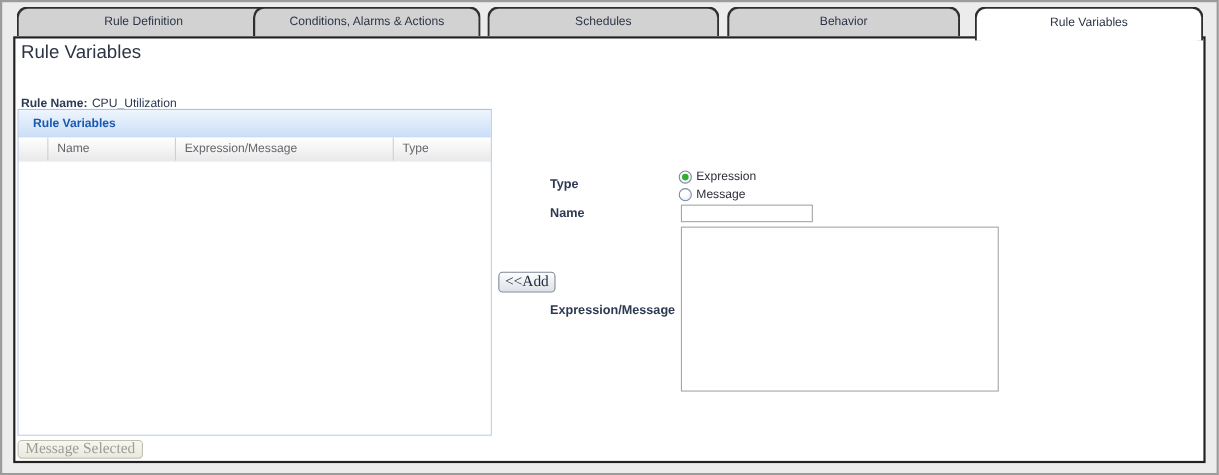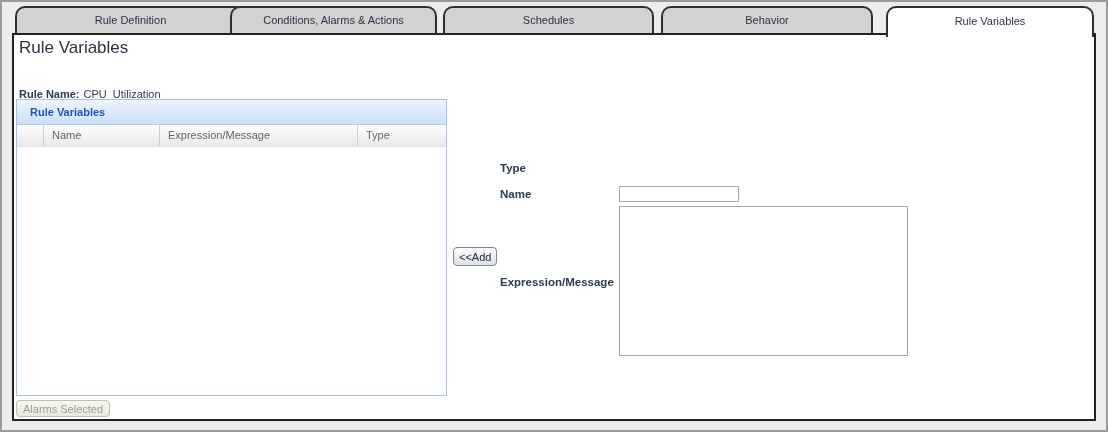--- a/index.html
+++ b/index.html
@@ -61,21 +61,21 @@
   }
   .th{box-sizing:border-box;border-right:1px solid #cfcfcf;
       padding:4px 0 0 8px;overflow:hidden;white-space:nowrap;}
   .th.sel{width:27px;flex:0 0 27px;padding:0;}
   .th.c-name{width:116px;flex:0 0 116px;}
   .th.c-expr{width:198px;flex:0 0 198px;}
   .th.c-type{flex:1;border-right:none;}
   .tbody{flex:1;background:#fff;}
   
   .btn{
-    position:absolute;font-family:Liberation Sans, sans-serif;font-size:11px;z-index:2;
+    position:absolute;font-family:Liberation Serif, serif;font-size:14px;z-index:2;
     border-radius:4px;cursor:pointer;box-sizing:border-box;
   }
   .btn-delete{
     left:14px;top:398px;height:17px;padding:0 6px;
     color:#9d9d91;background:linear-gradient(#f7f7f2,#e9e9df);
     border:1px solid #bfbfae;cursor:default;
   }
   .btn-add{
     left:451px;top:245px;height:19px;padding:0 5px;
     color:#222b3c;background:linear-gradient(#fdfdfd,#dde1e8);
@@ -134,26 +134,36 @@
     <div class="panel-header">Rule Variables</div>
     <div class="thead">
       <div class="th sel"></div>
       <div class="th c-name">Name</div>
       <div class="th c-expr">Expression/Message</div>
       <div class="th c-type">Type</div>
     </div>
     <div class="tbody"></div>
   </div>
 
-  <button class="btn btn-delete" disabled="">Alarms Selected</button>
+  <button class="btn btn-delete" disabled="">Message Selected</button>
 
   <button class="btn btn-add">&lt;&lt;Add</button>
 
   <div class="flabel l-type">Type</div>
 
+  <div class="radio-group">
+    <div class="radio-row">
+      <span class="radio checked"></span>
+      <span>Expression</span>
+    </div>
+    <div class="radio-row">
+      <span class="radio"></span>
+      <span>Message</span>
+    </div>
+  </div>
 
   <div class="flabel l-name">Name</div>
   <input class="name-input" type="text" value="" style="">
 
   <div class="flabel l-expr">Expression/Message</div>
   <textarea class="expr-textarea" style=""></textarea>
 
 </div>
 
 </body></html>

